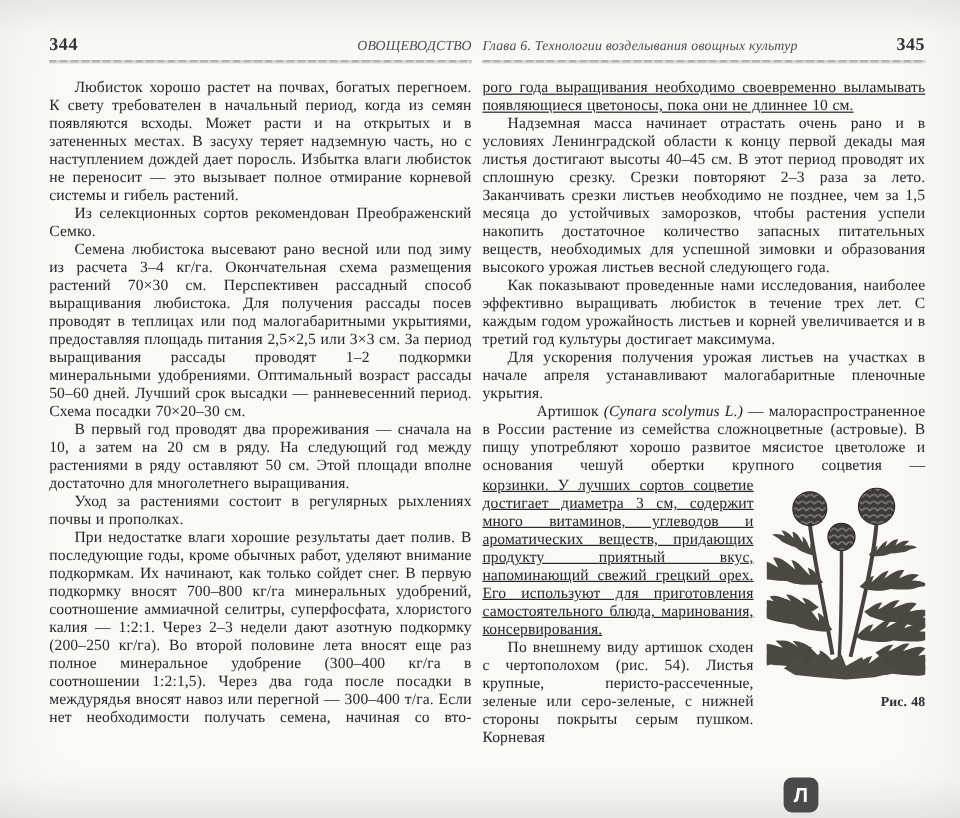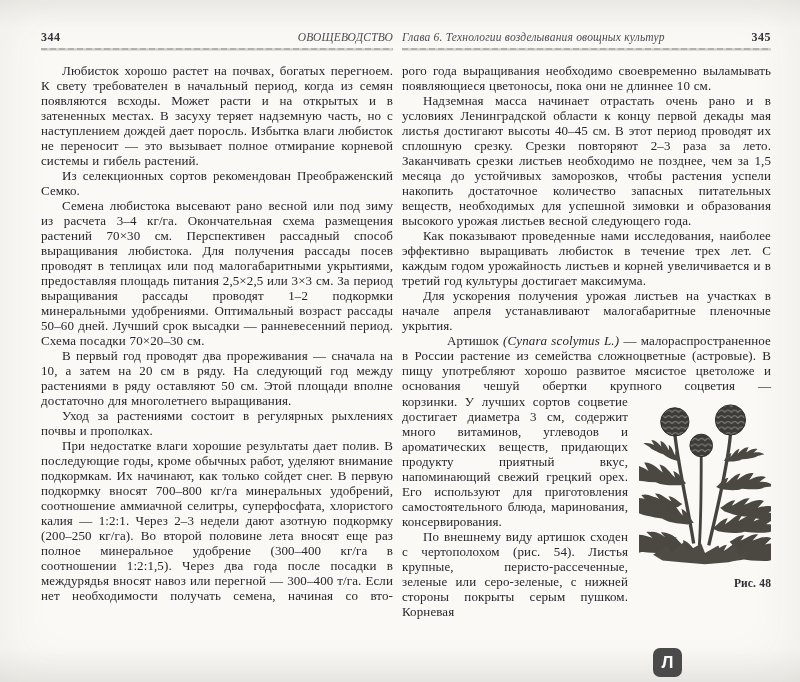--- a/index.html
+++ b/index.html
@@ -11,30 +11,30 @@
   .spread{
     position:relative;width:800px;height:682px;overflow:hidden;
     background:linear-gradient(180deg,#f1efeb 0%,#faf9f6 4%,#faf9f6 95%,#eeecE8 100%);
     box-shadow:inset 0 0 55px rgba(60,55,45,0.07);
     color:#26262c;
   }
   .page{position:absolute;top:30px;}
   .page-left{left:41px;width:352px;}
   .page-right{left:402px;width:369px;}
   .pagehead{display:flex;justify-content:space-between;align-items:baseline;}
-  .pnum{font-weight:bold;font-size:12px;color:#33333a;letter-spacing:0.5px;}
+  .pnum{font-weight:bold;font-size:15px;color:#33333a;letter-spacing:0.5px;}
   .runtitle{font-style:italic;font-size:11.5px;color:#4c4c52;letter-spacing:0.2px;}
   .hrule{
     margin-top:3px;margin-bottom:13px;height:2px;opacity:.75;
     background:repeating-linear-gradient(90deg,#9a9a98 0 6px,#c8c7c4 6px 9px);
     box-shadow:0 1px 0 rgba(150,150,148,.35);
   }
   .bodytext{font-size:13px;line-height:15px;letter-spacing:0.1px;word-spacing:0.4px;}
   .para{margin:0;text-indent:21px;text-align:justify;}
-  .noindent{text-indent:0;}
+  .noindent{text-indent:0;text-decoration:underline;}
   .force-justify{text-align-last:justify;}
   .term{font-weight:normal;margin-left:24px;}
   .latin{font-style:italic;}
   .wrap-region{display:flex;gap:11px;margin-top:1px;}
   .narrow-col{flex:0 0 226px;width:226px;}
   .figure-col{flex:1;text-align:right;padding-top:8px;}
   .fig-label{font-size:11.5px;font-weight:bold;color:#2e2e33;margin-top:3px;}
   .fig-caption{font-size:11.5px;font-weight:bold;color:#2e2e33;}
   .watermark{
     position:absolute;left:653px;top:648px;width:29px;height:29px;

